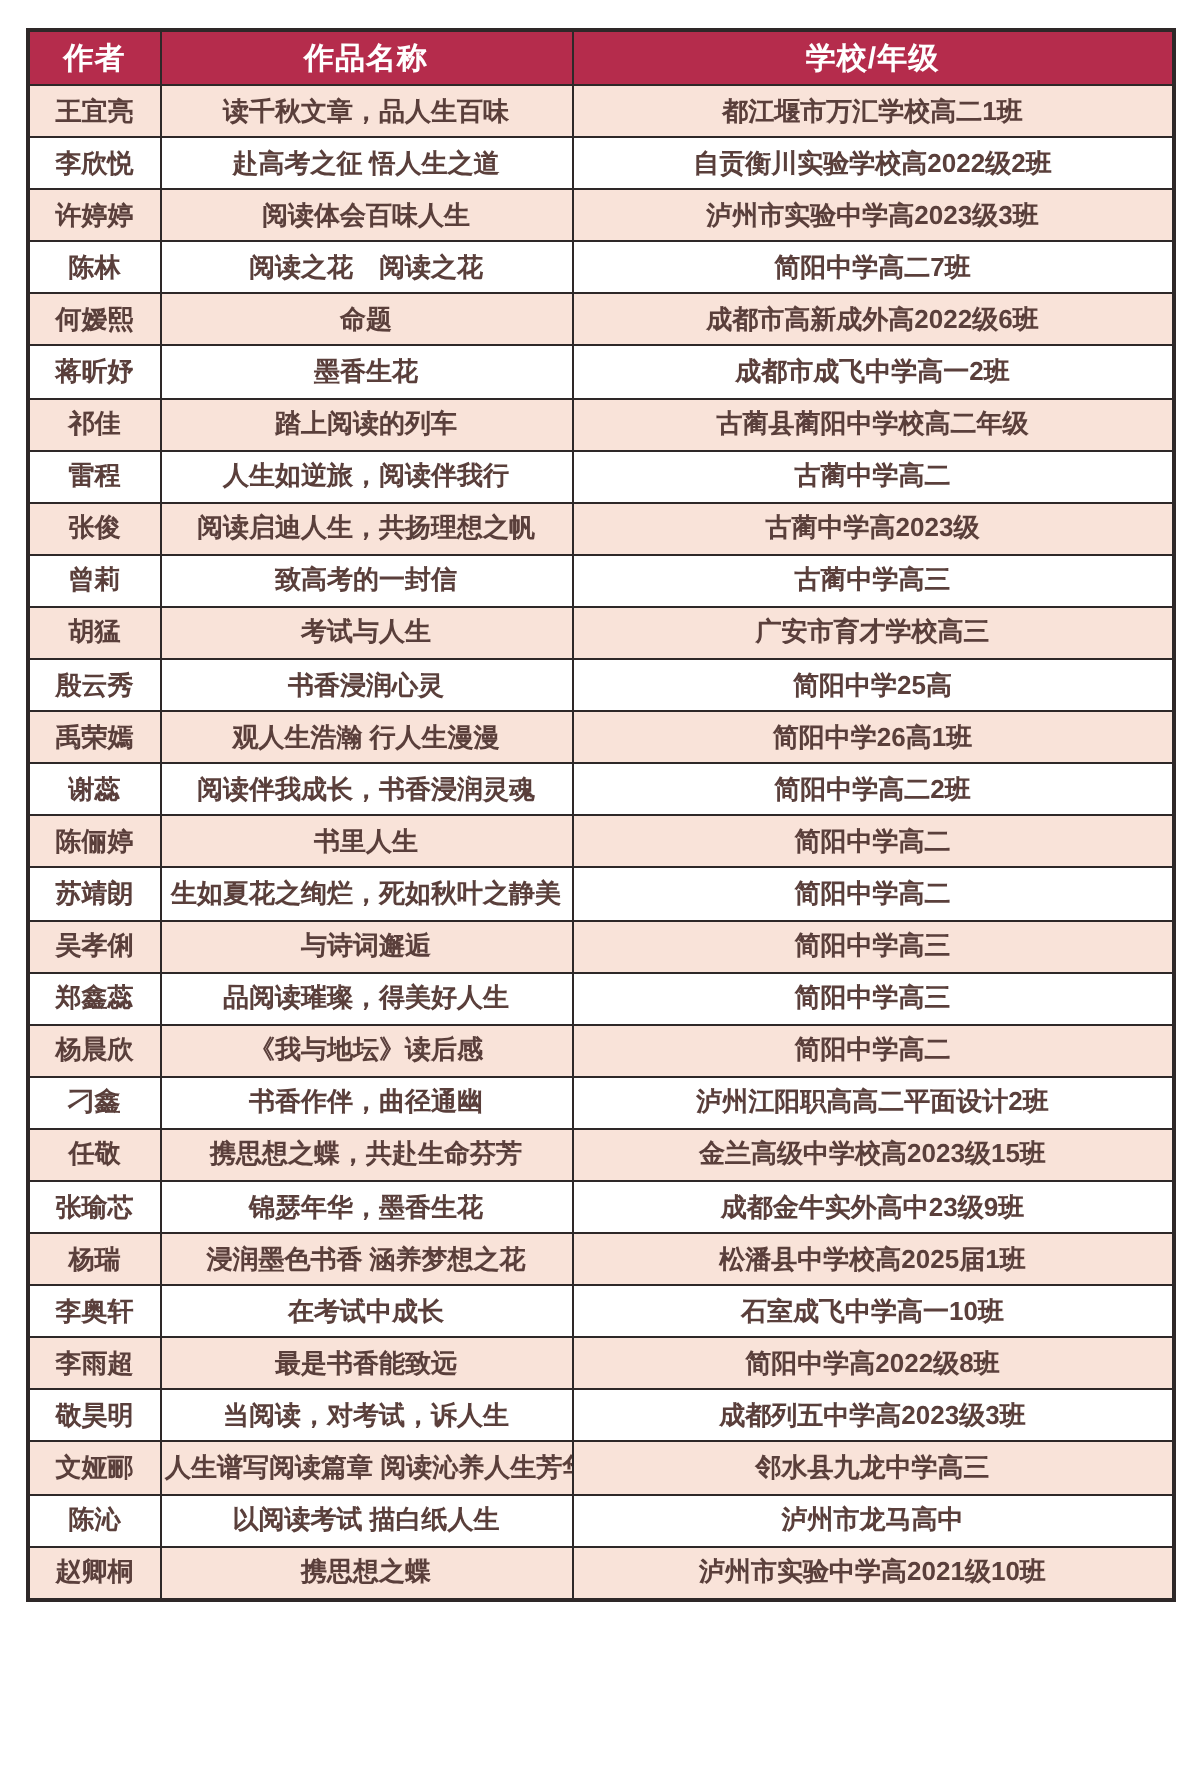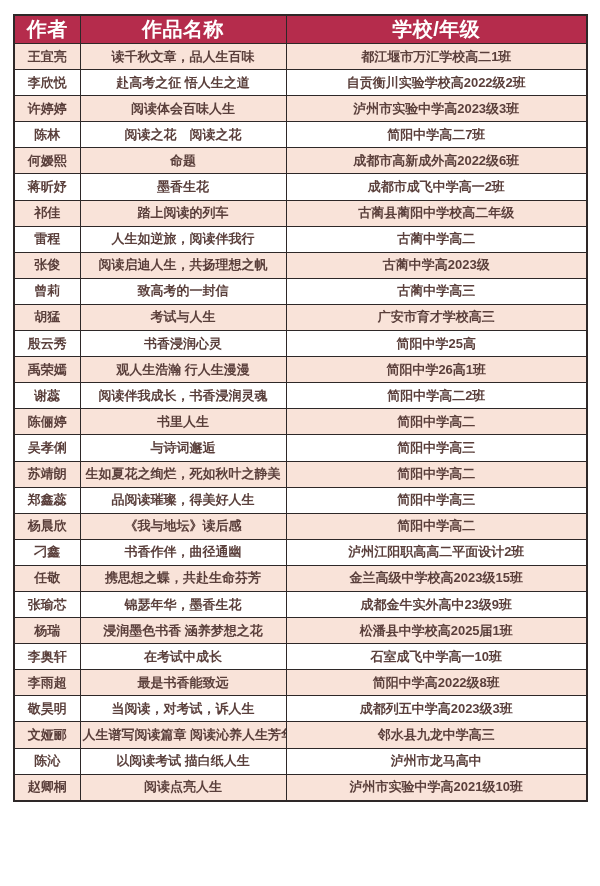--- a/index.html
+++ b/index.html
@@ -33,21 +33,21 @@
     vertical-align: middle;
     font-weight: bold;
     padding: 0 2px;
     overflow: hidden;
     white-space: nowrap;
   }
   table.award-table thead th {
     background: #b52c4c;
     color: #ffffff;
     height: 26px;
-    font-size: 20px;
+    font-size: 15px;
     letter-spacing: 0.5px;
   }
   table.award-table tbody td {
     color: #5a3f3b;
     height: 25.1px;
     font-size: 13px;
   }
   table.award-table tbody tr:nth-child(odd) td { background: #f9e3d9; }
   table.award-table tbody tr:nth-child(even) td { background: #ffffff; }
 </style>
@@ -138,30 +138,30 @@
       <td>谢蕊</td>
       <td>阅读伴我成长，书香浸润灵魂</td>
       <td>简阳中学高二2班</td>
     </tr>
         <tr>
       <td>陈俪婷</td>
       <td>书里人生</td>
       <td>简阳中学高二</td>
     </tr>
         <tr>
+      <td>苏靖朗</td>
+      <td>生如夏花之绚烂，死如秋叶之静美</td>
+      <td>简阳中学高二</td>
+    </tr>
+        <tr>
       <td>吴孝俐</td>
       <td>与诗词邂逅</td>
       <td>简阳中学高三</td>
     </tr>
         <tr>
-      <td>苏靖朗</td>
-      <td>生如夏花之绚烂，死如秋叶之静美</td>
-      <td>简阳中学高二</td>
-    </tr>
-        <tr>
       <td>郑鑫蕊</td>
       <td>品阅读璀璨，得美好人生</td>
       <td>简阳中学高三</td>
     </tr>
         <tr>
       <td>杨晨欣</td>
       <td>《我与地坛》读后感</td>
       <td>简阳中学高二</td>
     </tr>
         <tr>
@@ -204,19 +204,19 @@
       <td>人生谱写阅读篇章 阅读沁养人生芳华</td>
       <td>邻水县九龙中学高三</td>
     </tr>
         <tr>
       <td>陈沁</td>
       <td>以阅读考试 描白纸人生</td>
       <td>泸州市龙马高中</td>
     </tr>
         <tr>
       <td>赵卿桐</td>
-      <td>阅读点亮人生</td>
+      <td>携思想之蝶</td>
       <td>泸州市实验中学高2021级10班</td>
     </tr>
       </tbody>
   </table>
 
 </div>
 
 </body></html>

